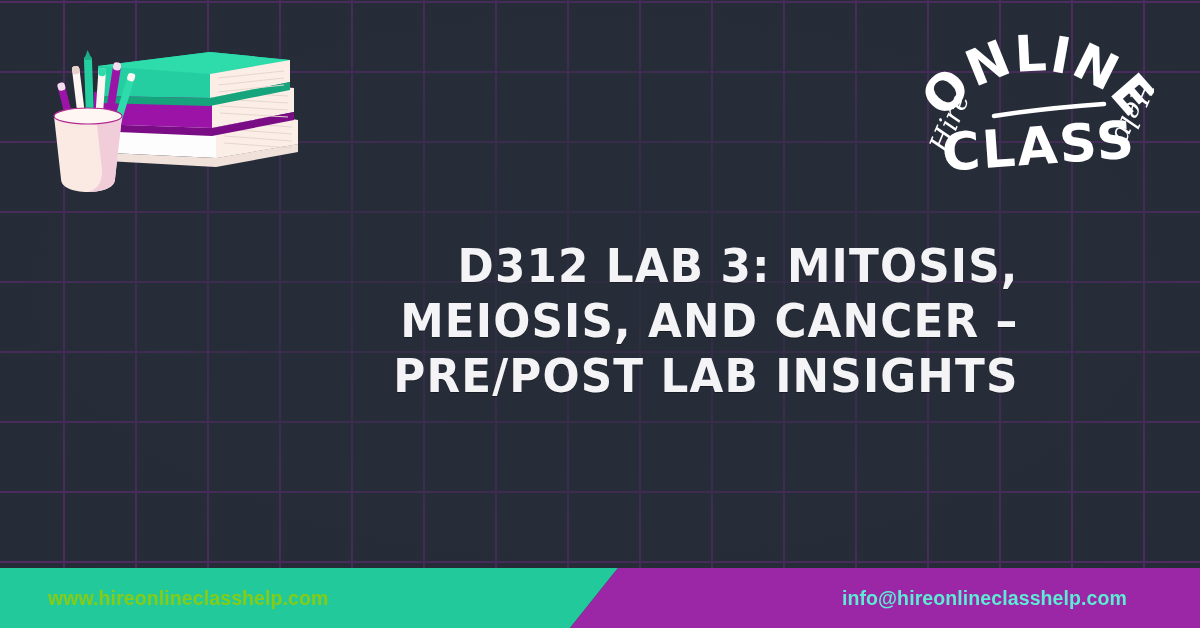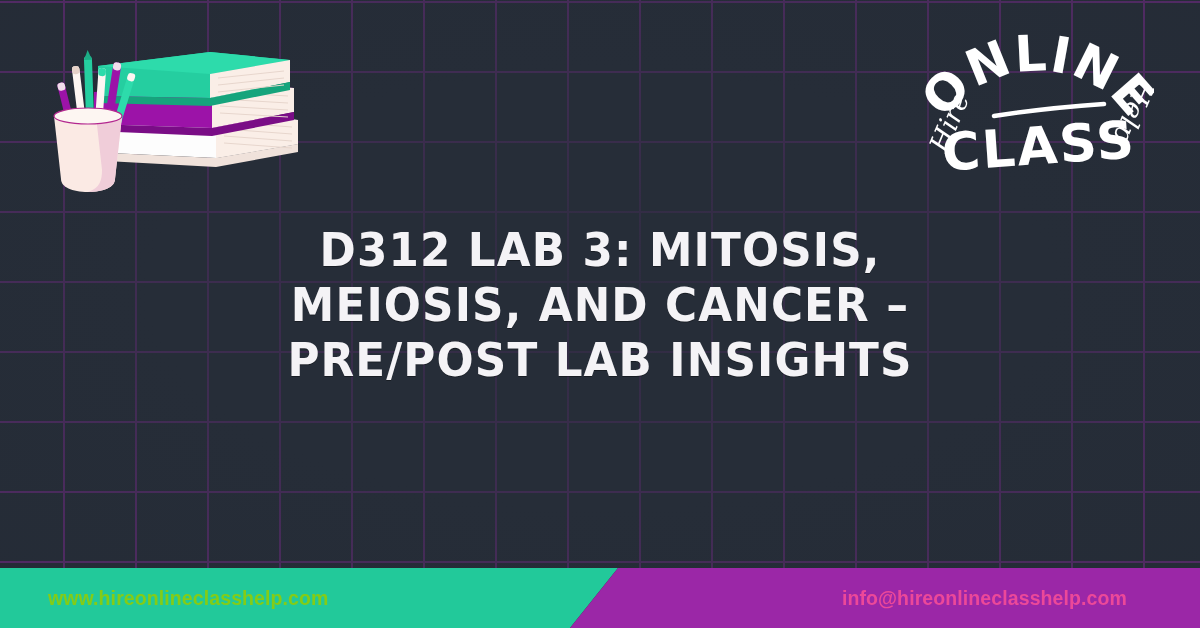--- a/index.html
+++ b/index.html
@@ -36,22 +36,22 @@
 
   
   #books{ position:absolute; left:26px; top:34px; width:280px; height:168px; }
 
   
   #logo{ position:absolute; right:46px; top:28px; width:232px; height:150px; }
 
   
   #headline{
     position:absolute;
-    left:0; right:0; top:222px;
-    text-align:center;
+    left:0; right:0; top:238px;
+    text-align:right;
     padding:0 150px;
   }
   .hl-line{
     display:block;
     font-family:"DejaVu Sans", sans-serif;
     font-weight:bold;
     font-size:47px;
     line-height:55px;
     letter-spacing:1.2px;
     color:#f4f3f6;
@@ -78,21 +78,21 @@
   }
   #footer-url{
     position:absolute; left:48px; top:0; height:60px;
     display:flex; align-items:center;
     font-size:19.5px; font-weight:bold; color:#84cc16;
     letter-spacing:.1px;
   }
   #footer-email{
     position:absolute; right:73px; top:0; height:60px;
     display:flex; align-items:center;
-    font-size:19.5px; font-weight:bold; color:#ec4899;
+    font-size:19.5px; font-weight:bold; color:#5eead4;
     letter-spacing:.1px;
   }
 
   .script{ font-family:"DejaVu Serif", serif; font-style:italic; fill:#ffffff; }
   .fatword{ font-family:"DejaVu Sans", sans-serif; font-weight:bold; fill:#ffffff; }
 </style>
 </head>
 <body>
 
 <div id="banner">

